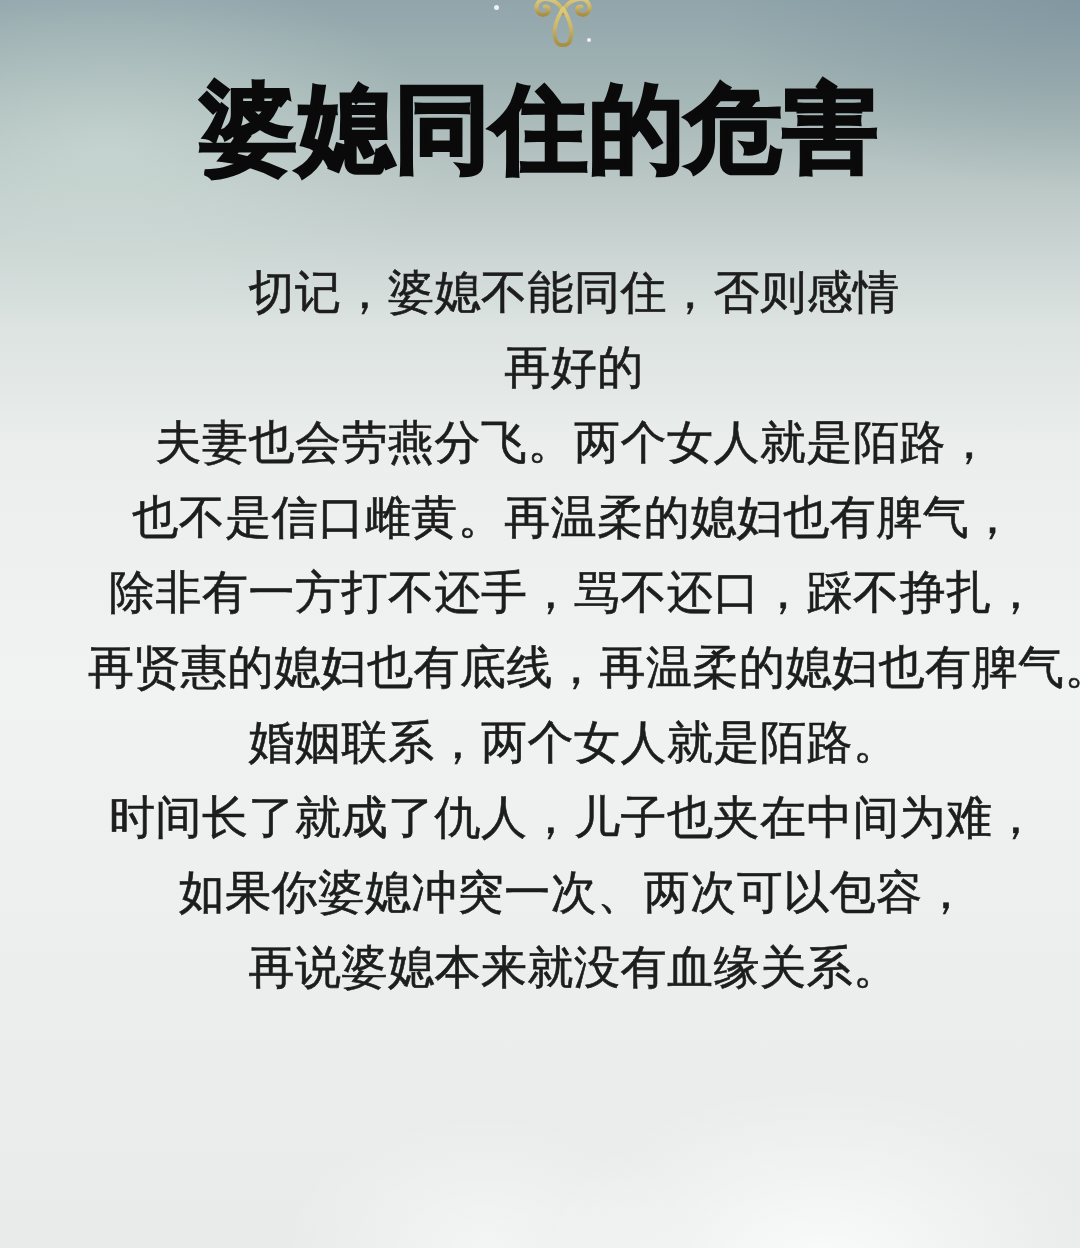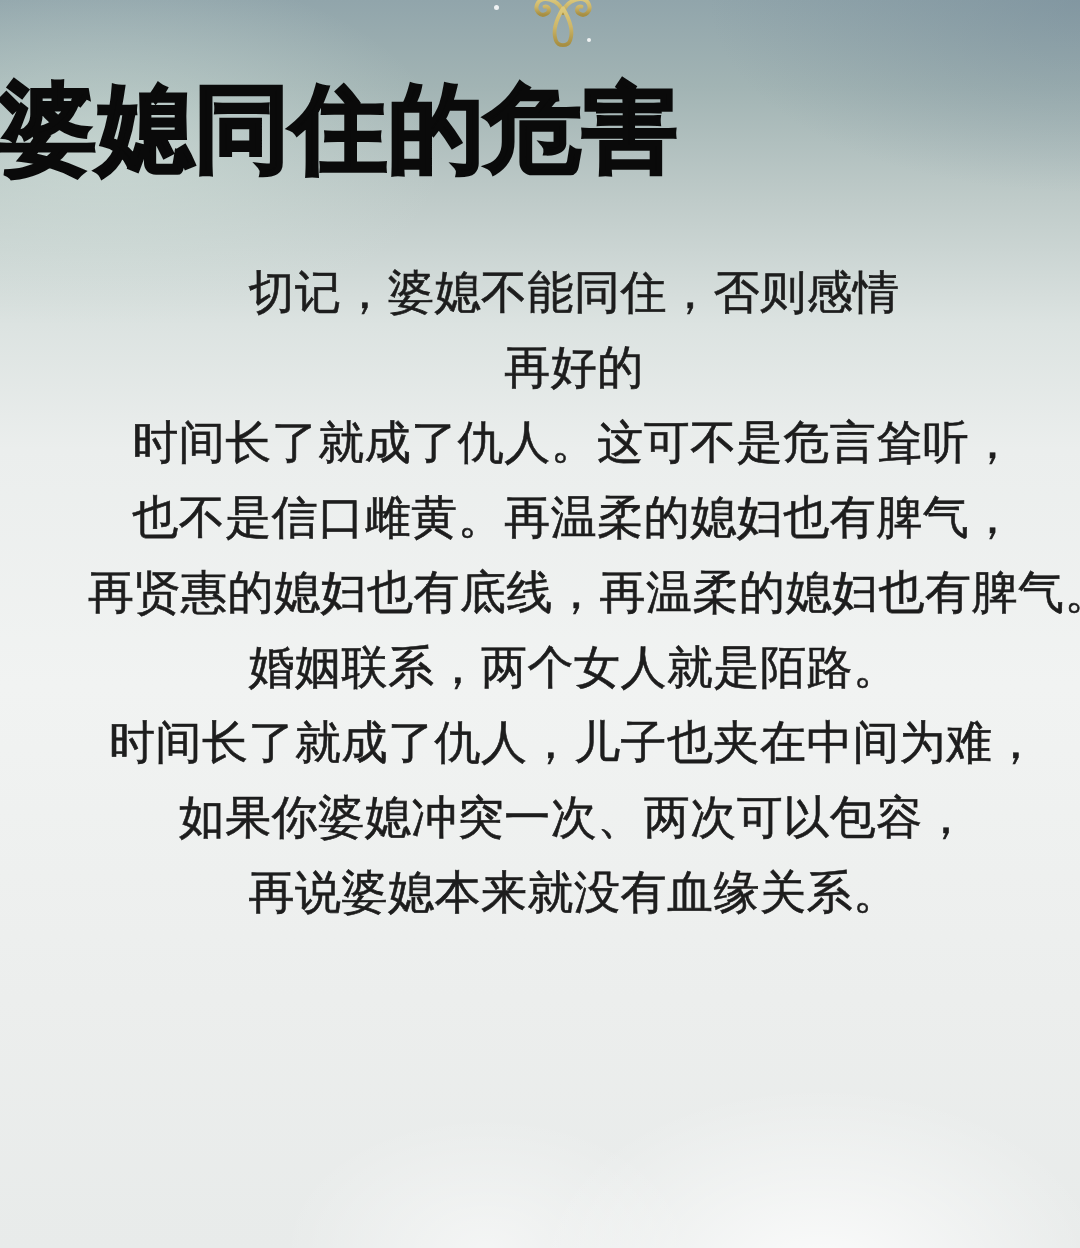--- a/index.html
+++ b/index.html
@@ -42,20 +42,21 @@
     background: rgba(255,255,255,0.85);
   }
   .speck-a { left: 494px; top: 5px;  width: 5px; height: 5px; }
   .speck-b { left: 587px; top: 38px; width: 4px; height: 4px; }
 
   .title {
     position: absolute;
     top: 74px;
     left: 0;
     width: 100%;
+    text-align: center;
     font-size: 96px;
     line-height: 110px;
     font-weight: 900;
     letter-spacing: 1px;
     color: #0a0a0a;
     -webkit-text-stroke: 3px #0a0a0a;
   }
 
   .body-text {
     position: absolute;
@@ -93,22 +94,23 @@
   </svg>
 
   <div class="speck speck-a"></div>
   <div class="speck speck-b"></div>
 
   <h1 class="title">婆媳同住的危害</h1>
 
   <div class="body-text">
     <p>切记，婆媳不能同住，否则感情</p>
     <p>再好的</p>
-    <p>时间长了就成了仇人。这可不是危言耸听，</p>
+    <p>夫妻也会劳燕分飞。两个女人就是陌路，</p>
     <p>也不是信口雌黄。再温柔的媳妇也有脾气，</p>
+    <p>除非有一方打不还手，骂不还口，踩不挣扎，</p>
     <p>再贤惠的媳妇也有底线，再温柔的媳妇也有脾气。</p>
     <p>婚姻联系，两个女人就是陌路。</p>
     <p>时间长了就成了仇人，儿子也夹在中间为难，</p>
     <p>如果你婆媳冲突一次、两次可以包容，</p>
     <p>再说婆媳本来就没有血缘关系。</p>
   </div>
 
 </div>
 
 </body></html>

